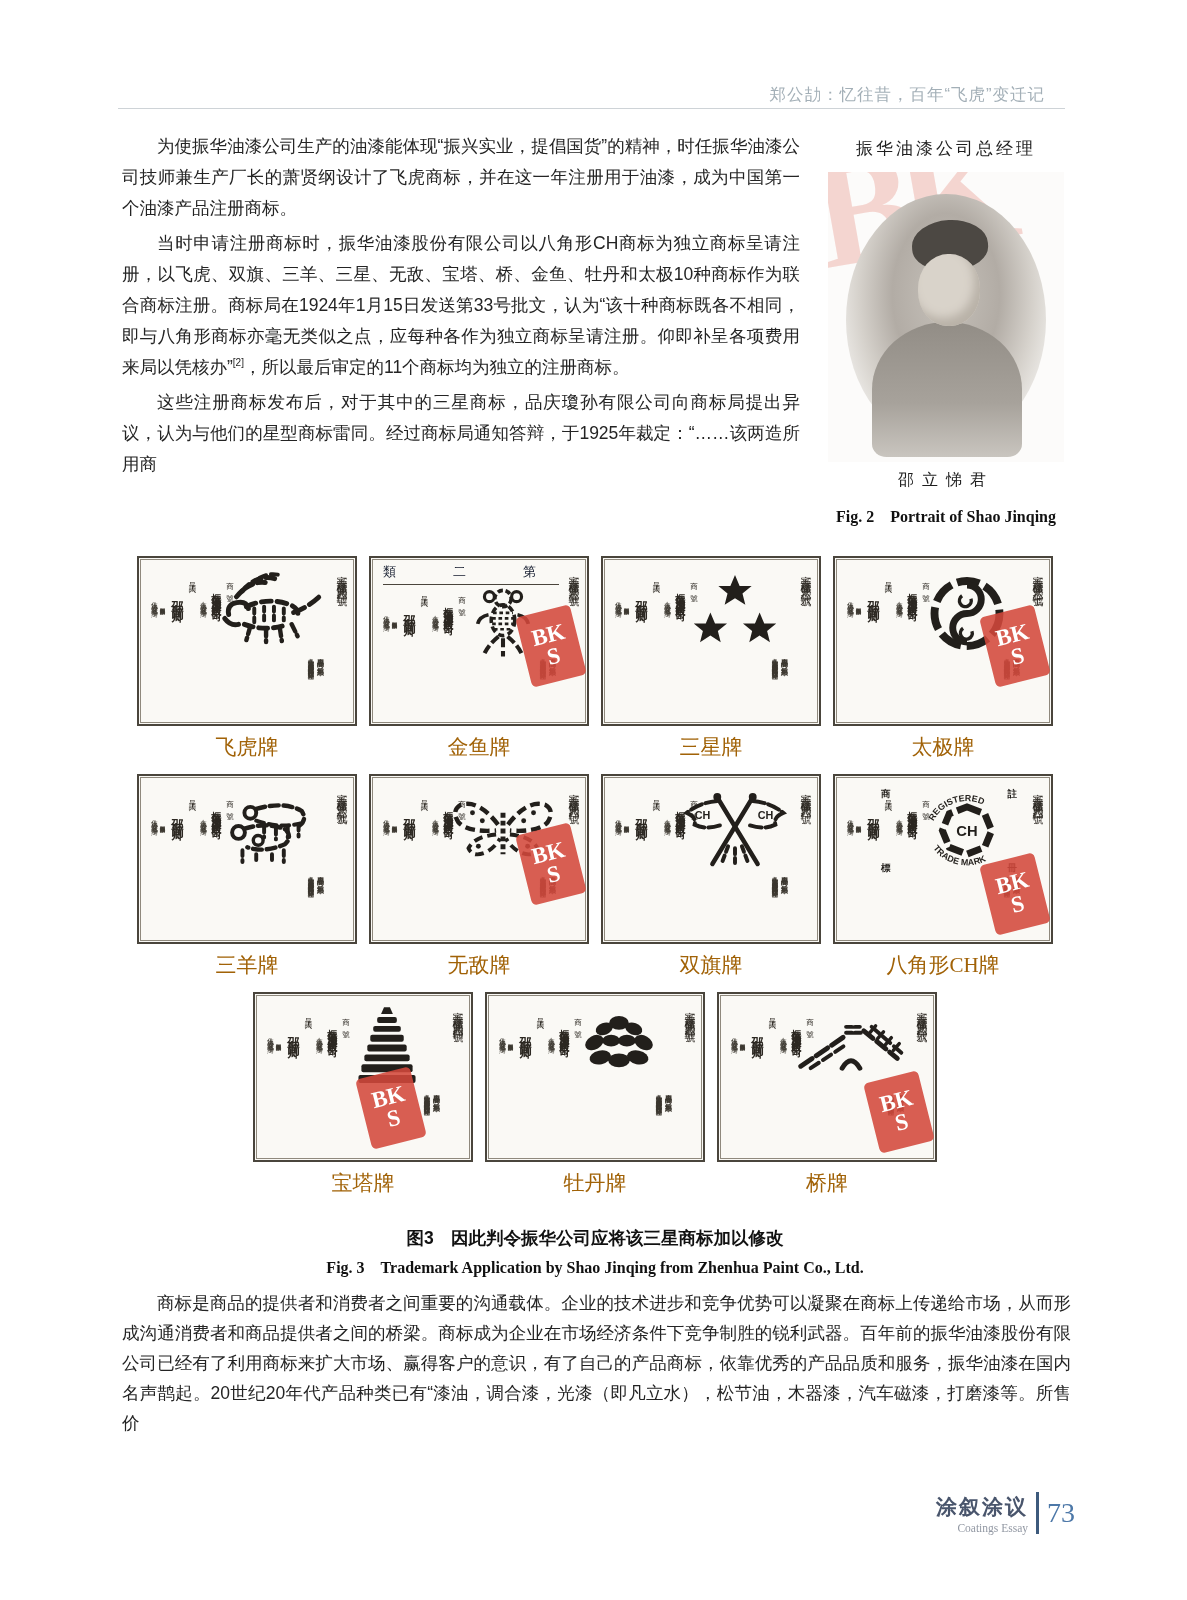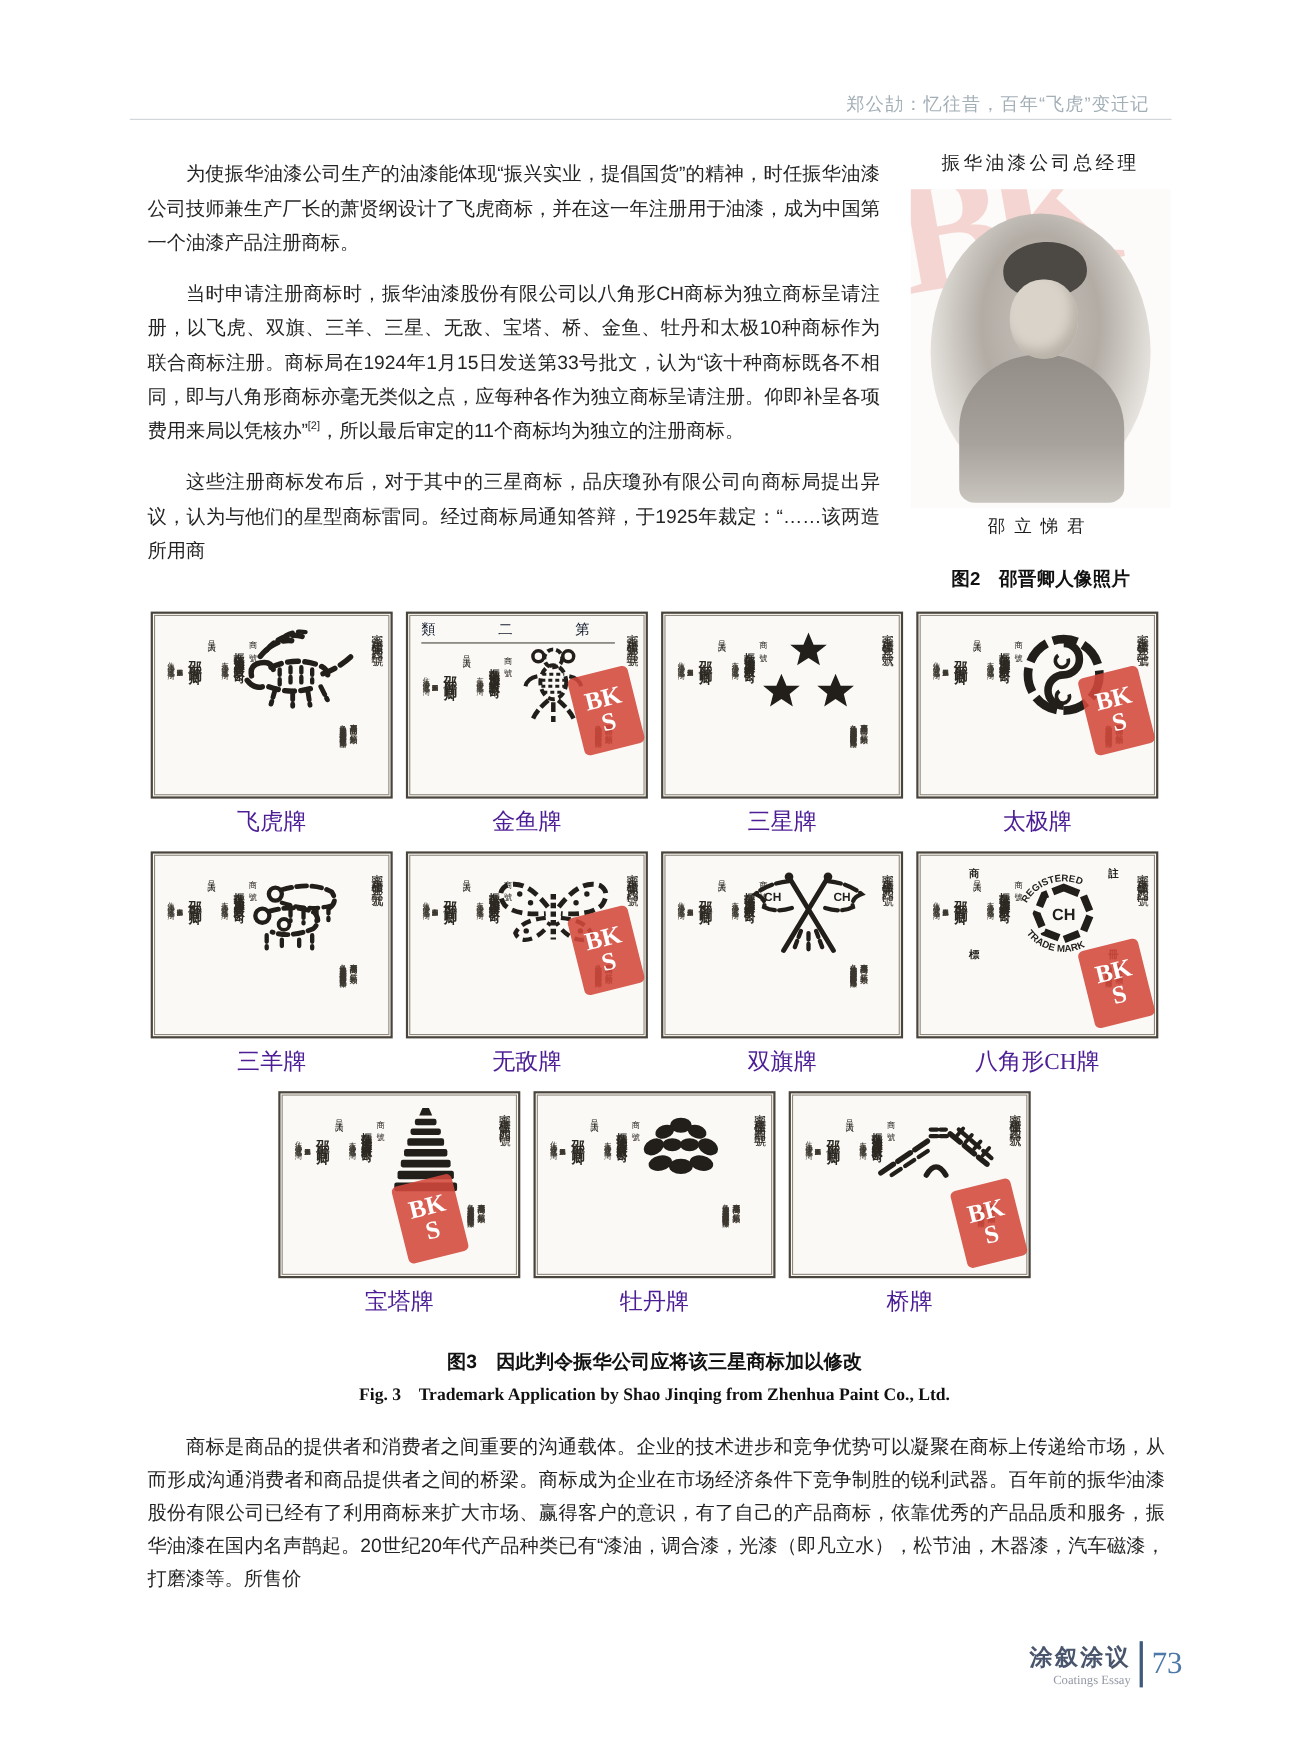--- a/index.html
+++ b/index.html
@@ -6,21 +6,21 @@
   .page{position:relative;width:1187px;height:1600px;background:#ffffff;overflow:hidden;
         font-family:"Liberation Sans", sans-serif;color:#242424;}
 
   
   .running-head{position:absolute;top:84px;right:142px;font-size:16.5px;color:#a3afb7;letter-spacing:1px;}
   .head-rule{position:absolute;top:108px;left:118px;width:947px;border-top:1px solid #ced3d7;}
 
   
   .main{position:absolute;left:118px;top:127px;width:952px;height:430px;overflow:hidden;
         font-size:17.5px;line-height:31px;text-align:justify;}
-  .para{margin:16px;text-indent:2em;}
+  .para{margin:4px;text-indent:2em;}
   .para.noindent{text-indent:0;}
   sup.ref{font-size:10px;line-height:0;}
 
   
   .fig2{float:right;width:248px;margin:2px 0 6px 22px;text-align:center;}
   .fig2-heading{font-family:"Liberation Serif", serif;font-size:17px;letter-spacing:3px;color:#1e1e1e;margin-top:4px;}
   .photo{position:relative;width:236px;height:290px;margin:8px auto 2px;background:#fcfbfa;overflow:hidden;}
   .ph-wm{position:absolute;left:-14px;top:-30px;font-family:"Liberation Serif", serif;font-weight:bold;
          font-size:150px;line-height:120px;color:#f2c9c3;opacity:.75;transform:rotate(-10deg);letter-spacing:-14px;}
   .ph-oval{position:absolute;left:18px;top:22px;width:200px;height:252px;border-radius:50%;
@@ -34,21 +34,21 @@
   .fig2-name{font-family:"Liberation Serif", serif;font-size:16px;letter-spacing:8px;color:#1e1e1e;margin-top:2px;}
   .fig2-cap-cn{font-weight:bold;font-size:17px;margin-top:16px;color:#111;}
   .fig2-cap-en{font-family:"Liberation Serif", serif;font-weight:bold;font-size:16px;margin-top:6px;color:#111;}
 
   
   .fig3{position:absolute;left:133px;top:556px;width:924px;}
   .tm-row{display:flex;justify-content:center;gap:12px;}
   .tm-cell{display:flex;flex-direction:column;align-items:center;}
   .tm-card{position:relative;width:220px;height:170px;background:#faf9f5;border:2px solid #4a453c;box-sizing:border-box;}
   .tm-card::after{content:"";position:absolute;inset:1px;border:1px solid #8f897d;pointer-events:none;}
-  .tm-label{font-family:"Liberation Serif", serif;font-size:21px;color:#4c1d95;margin:7px 0 13px;}
+  .tm-label{font-family:"Liberation Serif", serif;font-size:21px;color:#a16207;margin:7px 0 13px;}
 
   .tm-cert{position:absolute;top:9px;right:6px;writing-mode:vertical-rl;font-size:11px;letter-spacing:2.5px;color:#2c2822;}
   .tm-info{position:absolute;left:9px;top:12px;height:146px;writing-mode:vertical-rl;color:#2c2822;}
   .tm-info span{display:block;margin:0 1.5px;}
   .ti-lbl{font-size:7.5px;padding-top:6px;letter-spacing:2px;}
   .ti-co{font-size:10px;padding-top:15px;letter-spacing:2px;font-weight:bold;}
   .ti-sm{font-size:6.5px;padding-top:26px;letter-spacing:1px;color:#3b372f;}
   .ti-ap{font-size:12.5px;padding-top:20px;letter-spacing:5px;font-weight:bold;}
   .ti-xs{font-size:5.5px;padding-top:34px;color:#3b372f;}
 
@@ -103,21 +103,20 @@
     <div class="fig2">
       <div class="fig2-heading">振华油漆公司总经理</div>
       <div class="photo">
         <div class="ph-wm">BK</div>
         <div class="ph-oval"></div>
         <div class="ph-body"></div>
         <div class="ph-cap"></div>
         <div class="ph-face"></div>
       </div>
       <div class="fig2-name">邵立悌君</div>
-      <div class="fig2-cap-cn">图2　邵晋卿人像照片</div>
       <div class="fig2-cap-en">Fig. 2　Portrait of Shao Jinqing</div>
     </div>
 
     <p class="para">为使振华油漆公司生产的油漆能体现“振兴实业，提倡国货”的精神，时任振华油漆公司技师兼生产厂长的萧贤纲设计了飞虎商标，并在这一年注册用于油漆，成为中国第一个油漆产品注册商标。</p>
     <p class="para"><span>当时申请注册商标时，振华油漆股份有限公司以八角形CH商标为独立商标呈请注册，以飞虎、双旗、三羊、三星、无敌、宝塔、桥、金鱼、牡丹和太极10种商标作为联合商标注册。商标局在1924年1月15日发送第33号批文，认为“该十种商标既各不相同，即与八角形商标亦毫无类似之点，应每种各作为独立商标呈请注册。仰即补呈各项费用来局以凭核办”</span><sup class="ref">[2]</sup><span>，所以最后审定的11个商标均为独立的注册商标。</span></p>
     <p class="para">这些注册商标发布后，对于其中的三星商标，品庆瓊孙有限公司向商标局提出异议，认为与他们的星型商标雷同。经过商标局通知答辩，于1925年裁定：“……该两造所用商</p>
   </div>
 
   <div class="fig3">
 

